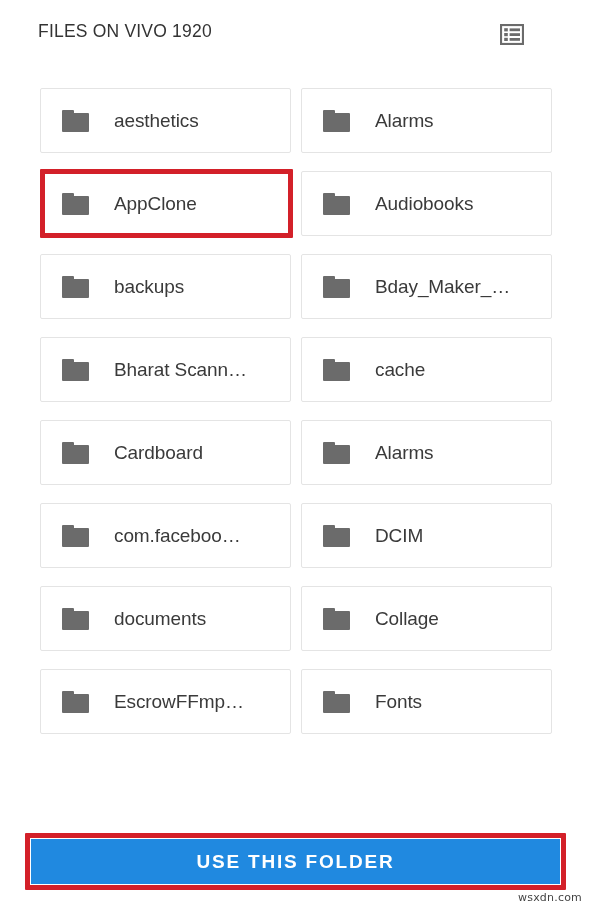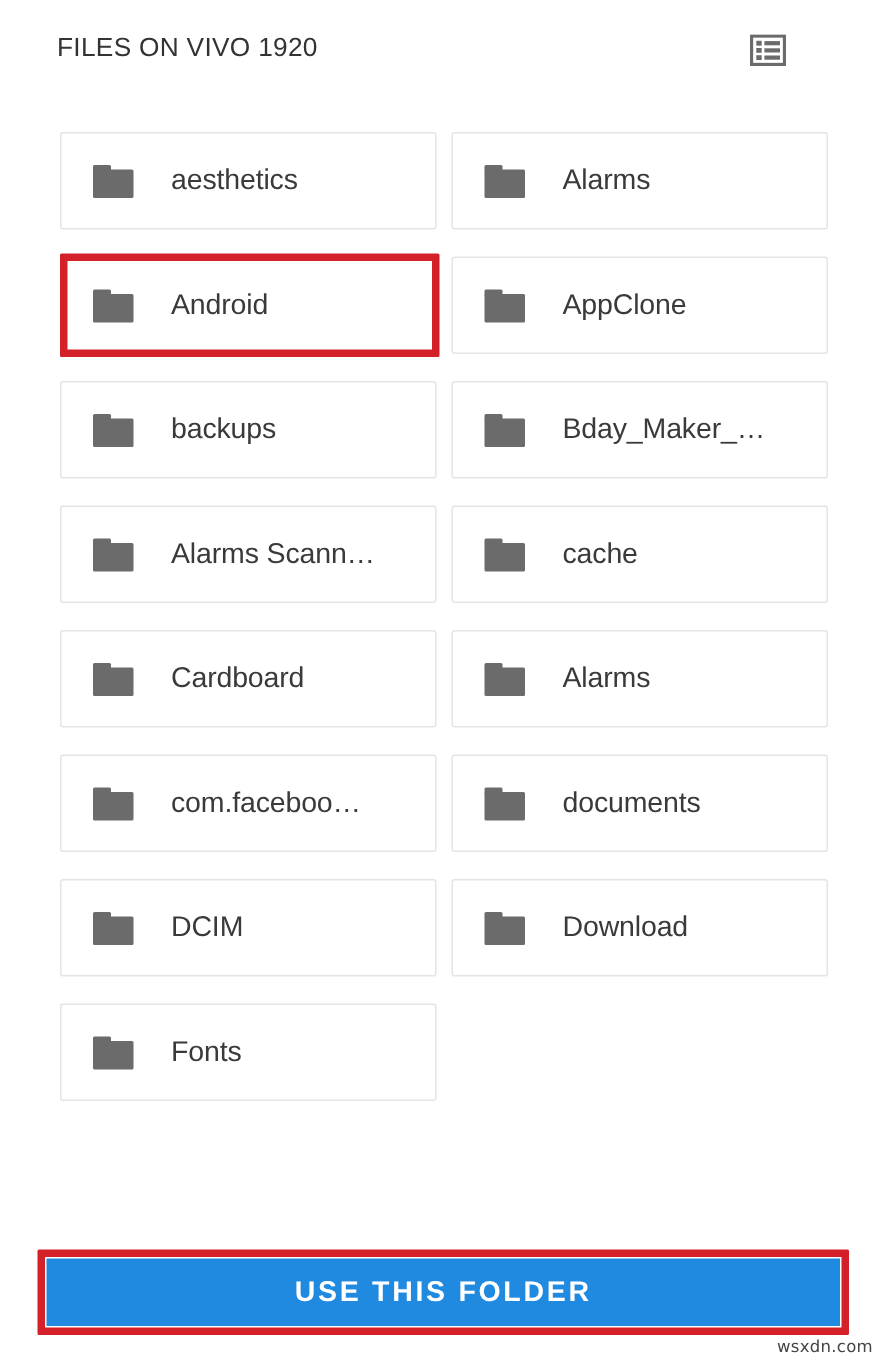--- a/index.html
+++ b/index.html
@@ -188,49 +188,49 @@
         <span class="tab"></span>
         <span class="body"></span>
       </span>
       <span class="folder-label">Alarms</span>
     </div>
     <div class="folder-card">
       <span class="folder-icon">
         <span class="tab"></span>
         <span class="body"></span>
       </span>
-      <span class="folder-label">Android</span>
-    </div>
-    <div class="folder-card">
-      <span class="folder-icon">
-        <span class="tab"></span>
-        <span class="body"></span>
-      </span>
       <span class="folder-label">AppClone</span>
     </div>
     <div class="folder-card">
       <span class="folder-icon">
         <span class="tab"></span>
         <span class="body"></span>
       </span>
+      <span class="folder-label">Audiobooks</span>
+    </div>
+    <div class="folder-card">
+      <span class="folder-icon">
+        <span class="tab"></span>
+        <span class="body"></span>
+      </span>
       <span class="folder-label">backups</span>
     </div>
     <div class="folder-card">
       <span class="folder-icon">
         <span class="tab"></span>
         <span class="body"></span>
       </span>
       <span class="folder-label">Bday_Maker_…</span>
     </div>
     <div class="folder-card">
       <span class="folder-icon">
         <span class="tab"></span>
         <span class="body"></span>
       </span>
-      <span class="folder-label">Alarms Scann…</span>
+      <span class="folder-label">Bharat Scann…</span>
     </div>
     <div class="folder-card">
       <span class="folder-icon">
         <span class="tab"></span>
         <span class="body"></span>
       </span>
       <span class="folder-label">cache</span>
     </div>
     <div class="folder-card">
       <span class="folder-icon">
@@ -251,35 +251,42 @@
         <span class="tab"></span>
         <span class="body"></span>
       </span>
       <span class="folder-label">com.faceboo…</span>
     </div>
     <div class="folder-card">
       <span class="folder-icon">
         <span class="tab"></span>
         <span class="body"></span>
       </span>
+      <span class="folder-label">DCIM</span>
+    </div>
+    <div class="folder-card">
+      <span class="folder-icon">
+        <span class="tab"></span>
+        <span class="body"></span>
+      </span>
       <span class="folder-label">documents</span>
     </div>
     <div class="folder-card">
       <span class="folder-icon">
         <span class="tab"></span>
         <span class="body"></span>
       </span>
-      <span class="folder-label">DCIM</span>
-    </div>
-    <div class="folder-card">
-      <span class="folder-icon">
-        <span class="tab"></span>
-        <span class="body"></span>
-      </span>
-      <span class="folder-label">Download</span>
+      <span class="folder-label">Collage</span>
+    </div>
+    <div class="folder-card">
+      <span class="folder-icon">
+        <span class="tab"></span>
+        <span class="body"></span>
+      </span>
+      <span class="folder-label">EscrowFFmp…</span>
     </div>
     <div class="folder-card">
       <span class="folder-icon">
         <span class="tab"></span>
         <span class="body"></span>
       </span>
       <span class="folder-label">Fonts</span>
     </div>
   </div>
 

